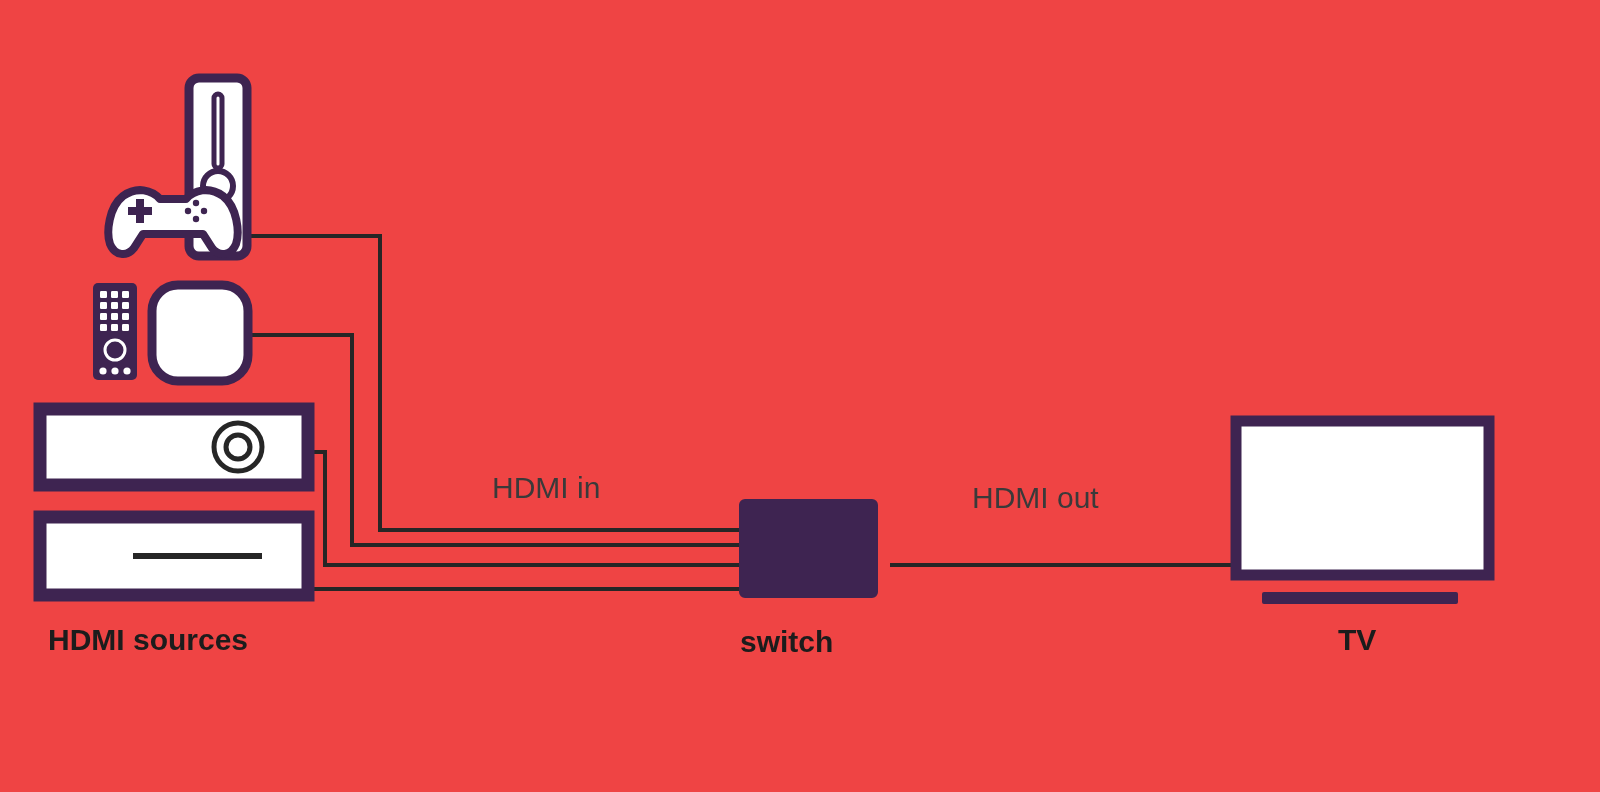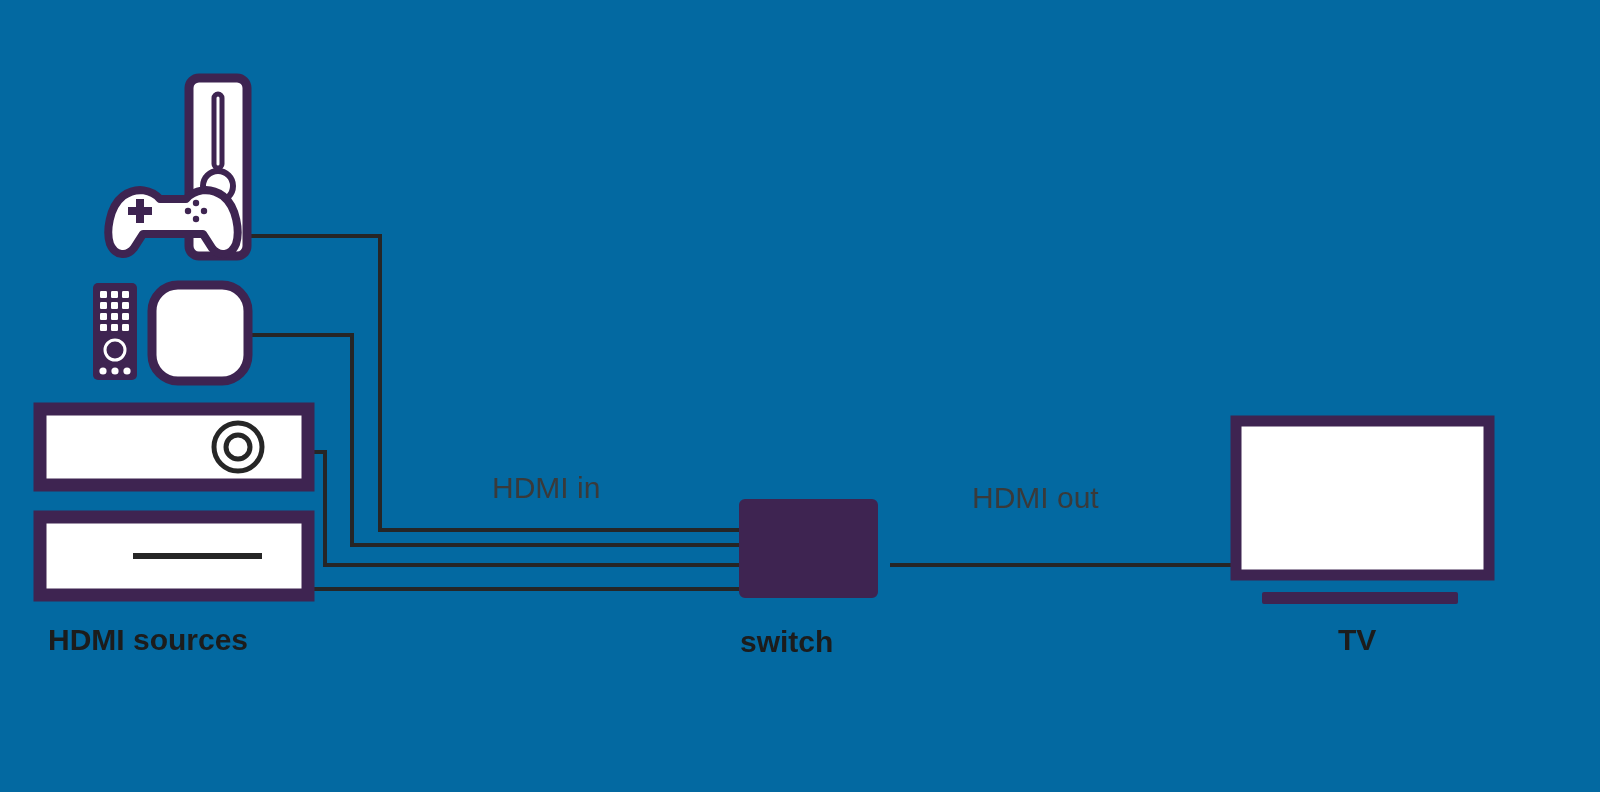--- a/index.html
+++ b/index.html
@@ -8,21 +8,21 @@
     padding: 0;
     background: #ffffff;
   }
   body {
     font-family: "Liberation Sans", sans-serif;
   }
   #stage {
     position: relative;
     width: 1600px;
     height: 792px;
-    background: #0369a1;
+    background: #ef4444;
     overflow: hidden;
   }
   #diagram {
     position: absolute;
     top: 0;
     left: 0;
     width: 1600px;
     height: 792px;
     display: block;
   }

